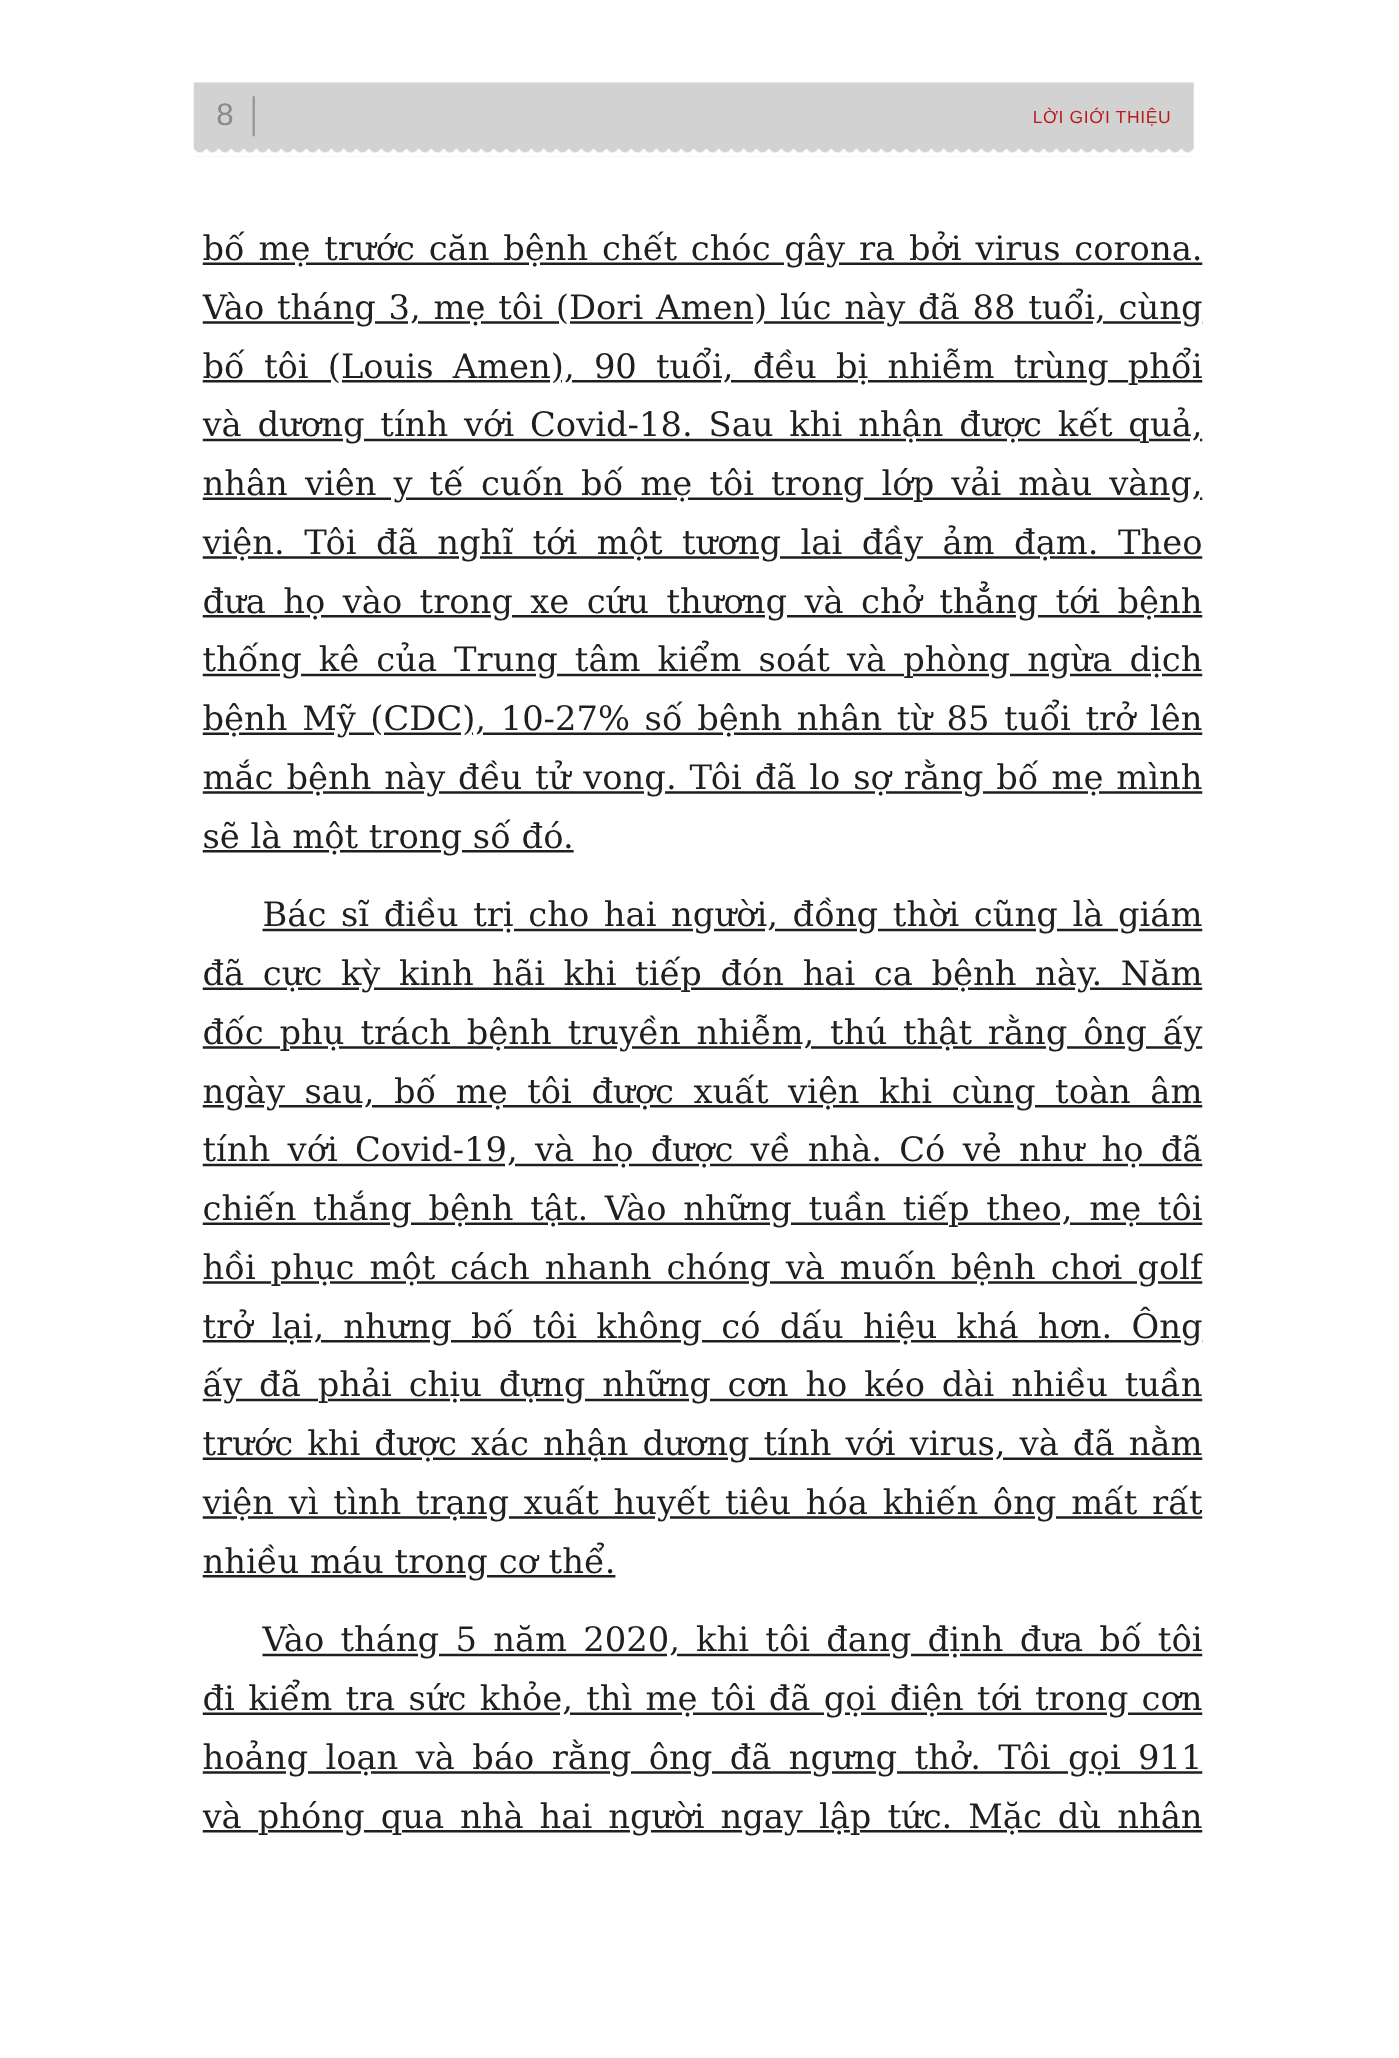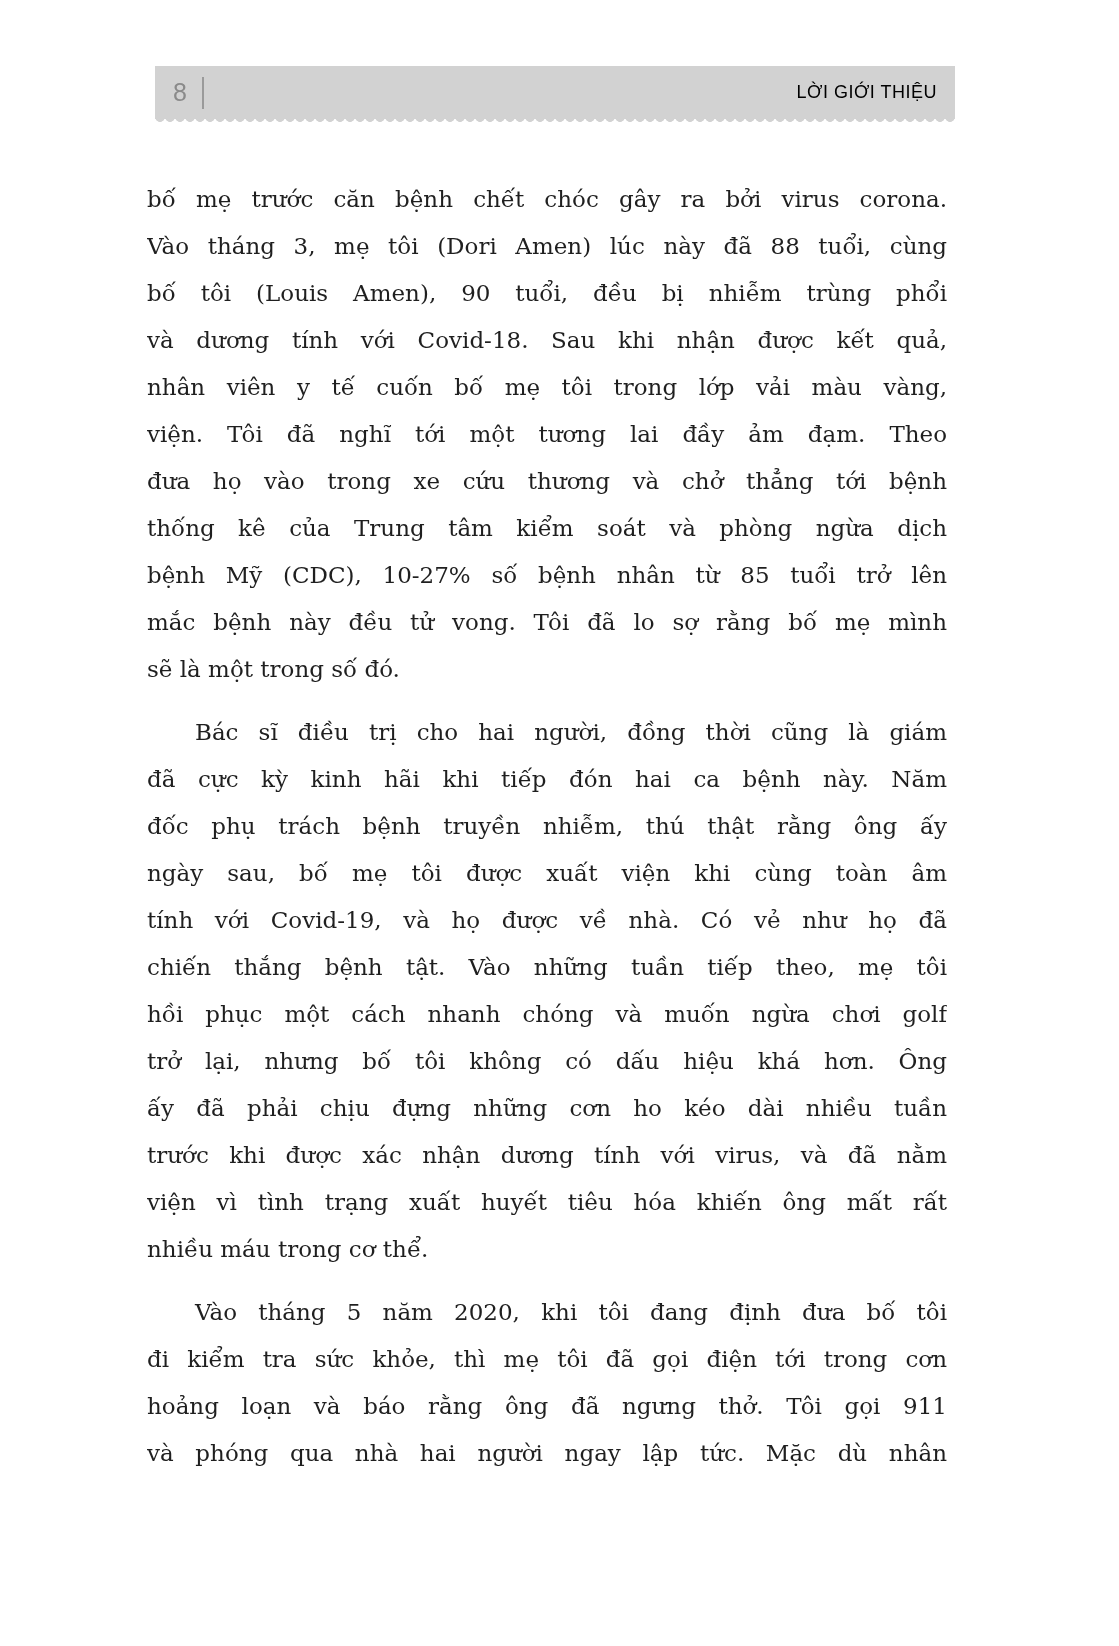--- a/index.html
+++ b/index.html
@@ -26,39 +26,40 @@
   }
   .running-header .left-group { display:flex; align-items:center; }
   .page-number { font-size:25px; color:#8a8a8a; }
   .header-divider {
     display:inline-block;
     width:2px; height:32px;
     background:#9a9a9a;
     margin-left:15px;
   }
   .header-title {
-    font-size:18px;
+    font-size:14px;
     letter-spacing:0.5px;
-    color:#000000;
+    color:#b91c1c;
   }
   
   .scallop-edge {
     position:absolute;
     left:0; right:0; bottom:-6px; height:7px;
     background-image: radial-gradient(circle at 5px -1px, #d2d2d2 4.6px, rgba(0,0,0,0) 5.2px);
     background-size:10px 7px;
     background-repeat:repeat-x;
   }
   
   .text-block {
     position:absolute;
-    left:147px; top:176px;
+    left:162px; top:176px;
     width:800px;
     color:#1f1f1f;
-    font-size:23px;
+    font-size:27px;
+    text-decoration:underline;
   }
   .para { margin:0; }
   .para + .para { margin-top:16px; }
   .text-line {
     height:47px;
     line-height:47px;
     text-align:justify;
     text-align-last:justify;
     overflow:hidden;
     white-space:normal;
@@ -96,21 +97,21 @@
       <div class="text-line para-end">sẽ là một trong số đó.</div>
     </div>
 
     <div class="para">
       <div class="text-line indent">Bác sĩ điều trị cho hai người, đồng thời cũng là giám</div>
       <div class="text-line">đã cực kỳ kinh hãi khi tiếp đón hai ca bệnh này. Năm</div>
       <div class="text-line">đốc phụ trách bệnh truyền nhiễm, thú thật rằng ông ấy</div>
       <div class="text-line">ngày sau, bố mẹ tôi được xuất viện khi cùng toàn âm</div>
       <div class="text-line">tính với Covid-19, và họ được về nhà. Có vẻ như họ đã</div>
       <div class="text-line">chiến thắng bệnh tật. Vào những tuần tiếp theo, mẹ tôi</div>
-      <div class="text-line">hồi phục một cách nhanh chóng và muốn ngừa chơi golf</div>
+      <div class="text-line">hồi phục một cách nhanh chóng và muốn bệnh chơi golf</div>
       <div class="text-line">trở lại, nhưng bố tôi không có dấu hiệu khá hơn. Ông</div>
       <div class="text-line">ấy đã phải chịu đựng những cơn ho kéo dài nhiều tuần</div>
       <div class="text-line">trước khi được xác nhận dương tính với virus, và đã nằm</div>
       <div class="text-line">viện vì tình trạng xuất huyết tiêu hóa khiến ông mất rất</div>
       <div class="text-line para-end">nhiều máu trong cơ thể.</div>
     </div>
 
     <div class="para">
       <div class="text-line indent">Vào tháng 5 năm 2020, khi tôi đang định đưa bố tôi</div>
       <div class="text-line">đi kiểm tra sức khỏe, thì mẹ tôi đã gọi điện tới trong cơn</div>

